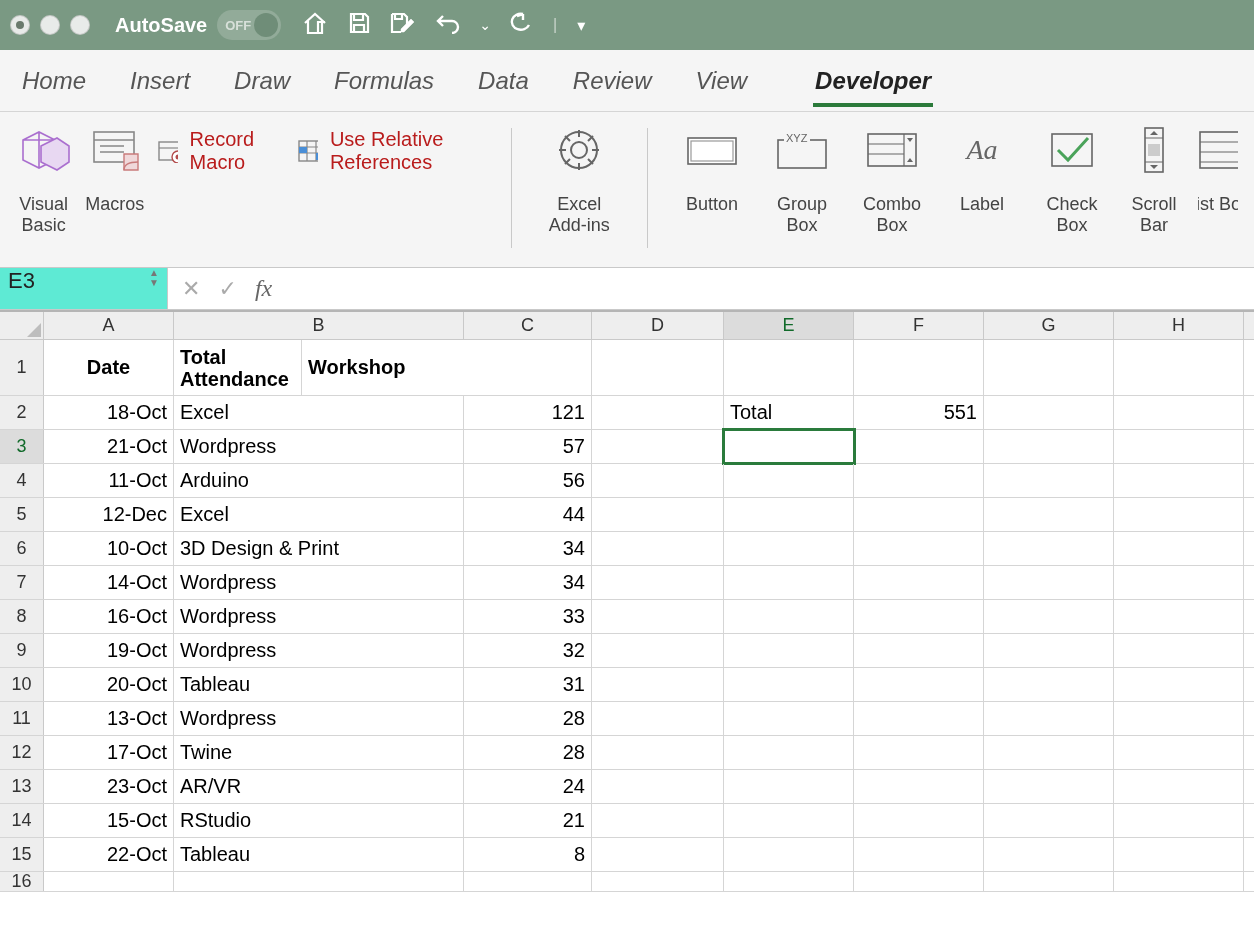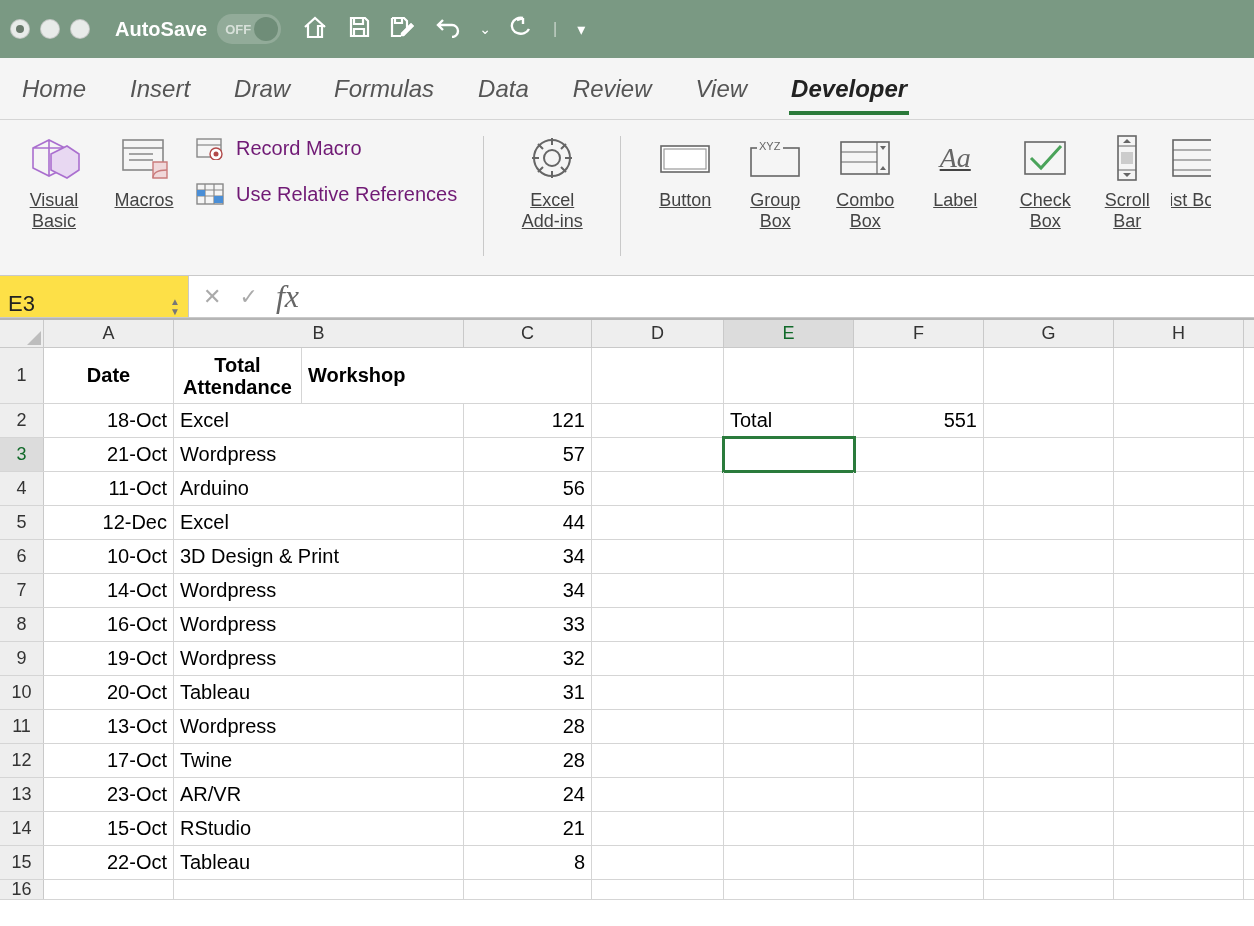--- a/index.html
+++ b/index.html
@@ -7,21 +7,21 @@
     font-family: -apple-system, BlinkMacSystemFont, "Segoe UI", sans-serif;
     background: #fff;
     overflow: hidden;
     width: 1254px;
     height: 926px;
     position: relative;
   }
   
   .titlebar {
     background: #7a9983;
-    height: 58px;
+    height: 50px;
     display: flex;
     align-items: center;
     padding: 0 10px;
     gap: 10px;
   }
   .traffic-lights { display: flex; gap: 10px; margin-right: 15px; }
   .tl {
     width: 20px; height: 20px; border-radius: 50%;
     background: #e8ebe9; border: 0.5px solid rgba(0,0,0,0.15);
     display:flex;align-items:center;justify-content:center;
@@ -47,50 +47,50 @@
     border-bottom: 1px solid #d5d5d5;
     height: 62px;
     display: flex;
     align-items: center;
     gap: 40px;
     padding: 0 20px;
     font-size: 24px;
     color: #555;
   }
   .tabs .tab { cursor: default; padding: 12px 2px; font-style: italic; }
-  .tabs .tab.active { color:#222; font-weight:600; border-bottom:4px solid #2b7a3a; padding-bottom:8px;}
+  .tabs .tab.active { color:#222; font-weight:600; border-bottom:4px solid #2b7a3a; padding-bottom:8px;margin-left:24px;}
   
   .ribbon {
     background: #f5f5f5;
     border-bottom: 1px solid #c9c9c9;
     height: 156px;
     display: flex;
     align-items: flex-start;
     padding: 10px 16px 6px 16px;
     gap: 18px;
   }
   .rgroup {
     display:flex; gap:14px; align-items:flex-start;
   }
-  .ritem { display:flex; flex-direction:column; align-items:center; width:76px; text-align:center; font-size:18px; color:#444; gap:4px;text-decoration:underline;}
+  .ritem { display:flex; flex-direction:column; align-items:center; width:76px; text-align:center; font-size:18px; color:#444; gap:16px;}
   .ritem .iconbox{ height:56px; display:flex;align-items:center;justify-content:center;}
-  .rside { display:flex; flex-direction:column; gap:22px; padding-top:6px; font-size:20px; color:#701a75;}
+  .rside { display:flex; flex-direction:row; gap:22px; padding-top:6px; font-size:20px; color:#b91c1c;}
   .rside-row { display:flex; align-items:center; gap:12px;}
   .vsep { width:1px; background:#c9c9c9; height:120px; margin:6px 8px 0 8px;}
   
   .fbar {
     height: 42px; border-bottom:1px solid #c9c9c9;
     display:flex; align-items:center; background:#fff;
   }
   .namebox {
-    width:189px; height:100%; border-right:1px solid #c9c9c9; display:flex;align-items:flex-end;padding:0 8px;font-size:22px;color:#222;justify-content:space-between;background:#fde047;
+    width:168px; height:100%; border-right:1px solid #c9c9c9; display:flex;align-items:flex-start;padding:0 8px;font-size:22px;color:#222;justify-content:space-between;background:#5eead4;
   }
   .spinners{display:flex;flex-direction:column;gap:0;font-size:10px;color:#777;line-height:10px;}
   .fx-icons{display:flex;align-items:center;gap:18px;padding:0 14px;color:#aaa;font-size:22px;}
-  .fx-label{font-style:italic;font-family:"Times New Roman",serif;font-size:32px;color:#666;text-align:right;}
+  .fx-label{font-style:italic;font-family:"Times New Roman",serif;font-size:24px;color:#666;text-align:right;}
   .fx-input{flex:1;height:100%;border:none;outline:none;font-size:20px;padding:0 6px;}
   
   .grid {
     position:relative; user-select:none;
   }
   .colheads{
     display:flex; border-top:2px solid #b5b5b5; border-bottom:1px solid #c9c9c9; height:30px; background:#eee;
     font-size:18px;color:#333;
   }
   .corner{
@@ -99,21 +99,21 @@
   .corner svg{margin:0 2px 2px 0;}
   .ch{border-right:1px solid #c9c9c9;display:flex;align-items:center;justify-content:center;}
   .rows{display:flex;flex-direction:column;}
   .row{display:flex;height:34px;border-bottom:1px solid #d5d5d5;}
   .row.header{height:56px;}
   .rh{width:44px;border-right:1px solid #c9c9c9;background:#eee;display:flex;align-items:center;justify-content:center;font-size:18px;color:#333;}
   .rh.selected{background:#dcdcdc;color:#116a2a;font-weight:500;}
   .cell{border-right:1px solid #d5d5d5;padding:0 6px;display:flex;align-items:center;font-size:20px;color:#000;}
   .cell.right{justify-content:flex-end;}
   .cell.bold{font-weight:700;}
-  .cell.hcenter{justify-content:center;text-align:center;}
+  .cell.hcenter{justify-content:center;}
   .selcell{outline:3px solid #2a7b3c; outline-offset:-1px;}
   
   .cw-A{width:130px;}
   .cw-B{width:290px;}
   .cw-C{width:128px;}
   .cw-D{width:132px;}
   .cw-E{width:130px;}
   .cw-F{width:130px;}
   .cw-G{width:130px;}
   .cw-H{width:130px;}

